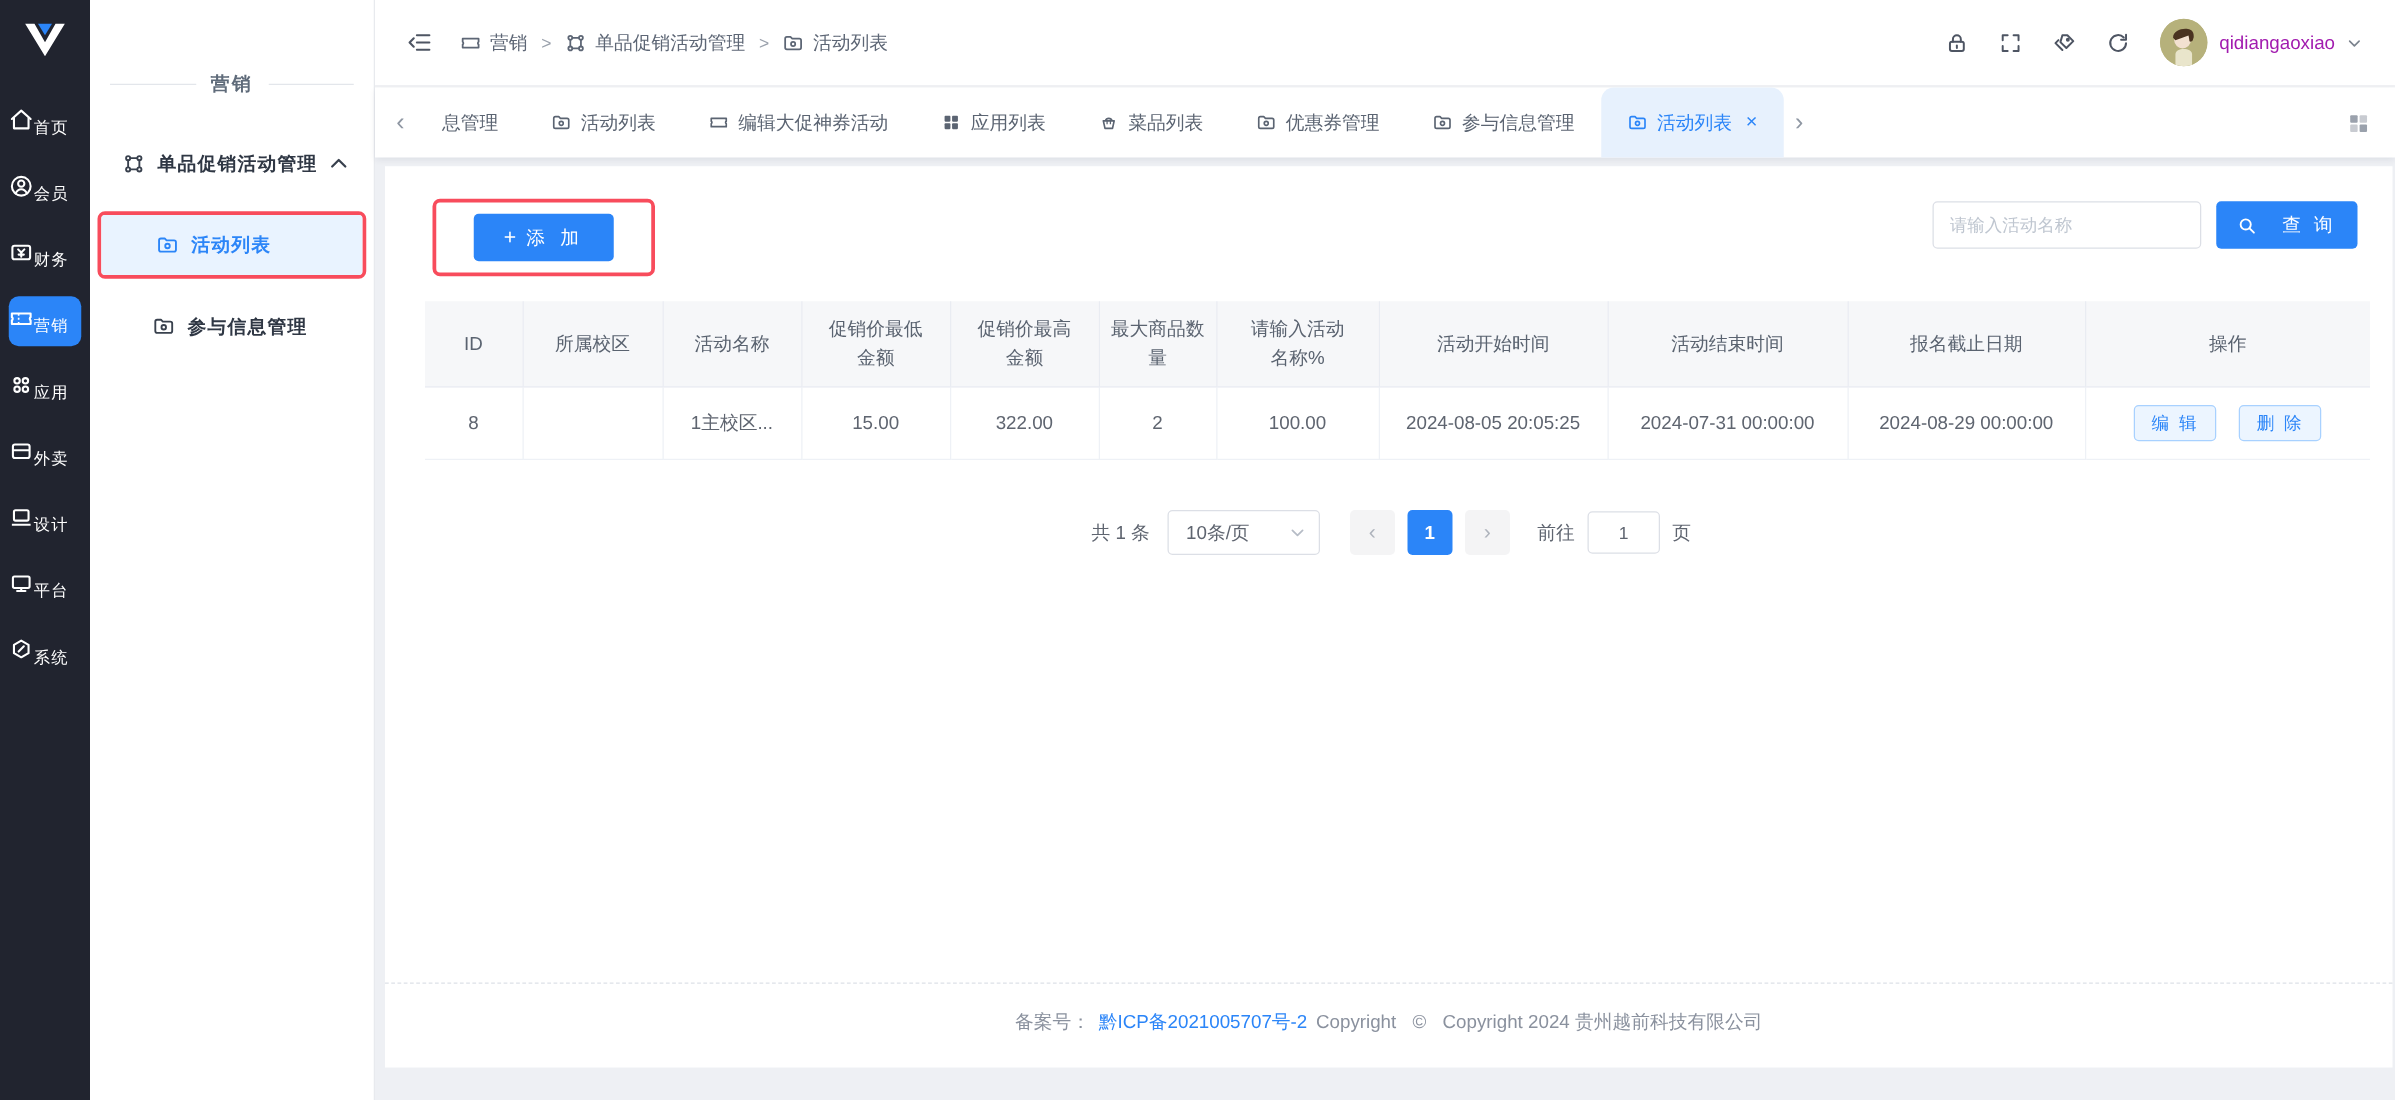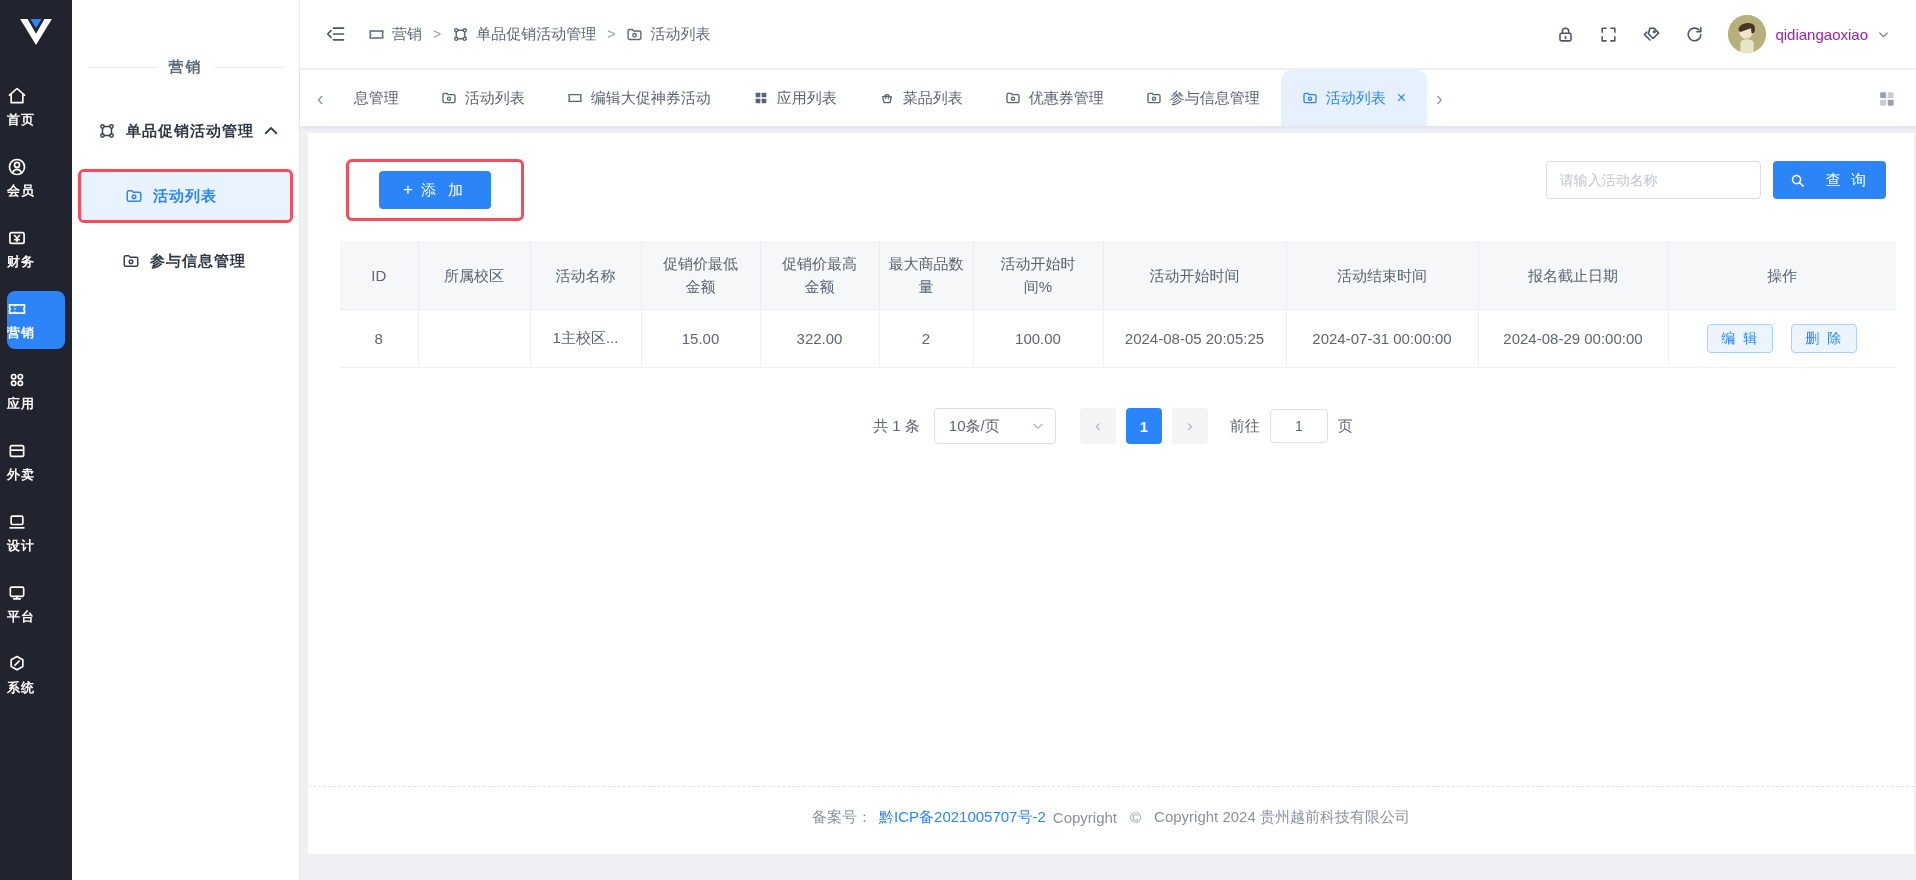--- a/index.html
+++ b/index.html
@@ -4,21 +4,21 @@
 <style>
   *{box-sizing:border-box;margin:0;padding:0}
   html,body{width:1916px;height:880px;overflow:hidden}
   body{font-family:"Liberation Sans","DejaVu Sans",sans-serif;background:#eef0f4;color:#333}
   svg{display:block}
   .app{display:flex;height:880px}
 
   
   .rail{width:72px;background:#21242f;flex-shrink:0;display:flex;flex-direction:column;align-items:center;padding-top:12px}
   .rail-logo{width:40px;height:40px;display:flex;align-items:center;justify-content:center;margin-bottom:26px;cursor:pointer}
-  .rail-item{width:58px;border-radius:8px;display:flex;flex-direction:column;align-items:flex-start;padding:8px 0 7px;margin-bottom:13px;color:#fff;font-size:13px;font-weight:bold;cursor:pointer;letter-spacing:1px}
+  .rail-item{width:58px;border-radius:8px;display:flex;flex-direction:row;align-items:flex-end;padding:8px 0 7px;margin-bottom:13px;color:#fff;font-size:13px;font-weight:normal;cursor:pointer;letter-spacing:1px}
   .rail-item svg{width:20px;height:20px;margin-bottom:5px}
   .rail-item.active{background:#2b85f8}
 
   
   .submenu{width:228px;background:#fff;border-right:1px solid #e8eaee;flex-shrink:0;padding-top:58px}
   .submenu-title{display:flex;align-items:center;margin:0 16px 30px;color:#5f6b7a;font-size:15px;font-weight:bold;letter-spacing:2px}
   .submenu-title .line{flex:1;height:1px;background:#e3e6eb}
   .submenu-title .t{padding:0 12px}
   .menu-item{height:48px;display:flex;align-items:center;font-size:15px;font-weight:bold;color:#2f3744;padding-left:26px;margin-bottom:14px;cursor:pointer;letter-spacing:1px}
   .menu-item svg{width:18px;height:18px;margin-right:10px;flex-shrink:0;color:#39414e}
@@ -396,21 +396,21 @@
               <col style="width:228px">
           </colgroup>
           <thead>
             <tr>
               <th><span>ID</span></th>
               <th><span>所属校区</span></th>
               <th><span>活动名称</span></th>
               <th class="wrap"><span>促销价最低金额</span></th>
               <th class="wrap"><span>促销价最高金额</span></th>
               <th class="wrap"><span>最大商品数量</span></th>
-              <th class="wrap"><span>活动开始时间%</span></th>
+              <th class="wrap"><span>请输入活动名称%</span></th>
               <th><span>活动开始时间</span></th>
               <th><span>活动结束时间</span></th>
               <th><span>报名截止日期</span></th>
               <th><span>操作</span></th>
             </tr>
           </thead>
           <tbody>
             <tr>
               <td>8</td>
               <td></td>

